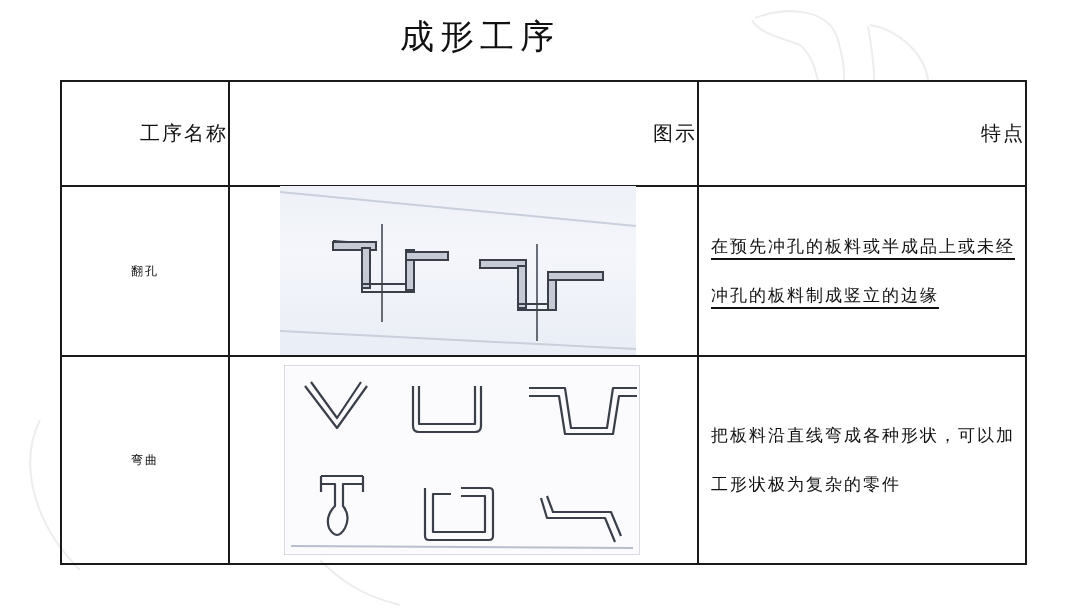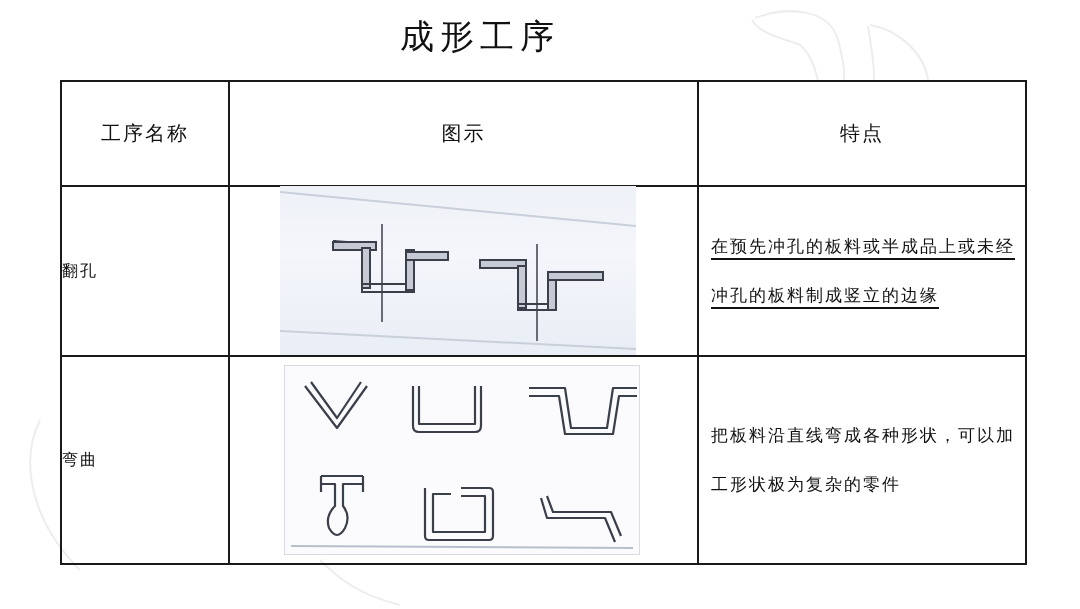--- a/index.html
+++ b/index.html
@@ -46,26 +46,27 @@
     font-weight: normal;
     vertical-align: middle;
   }
   table.proc tr.head { height: 105px; }
   table.proc tr.r1 { height: 170px; }
   table.proc tr.r2 { height: 208px; }
   col.c1 { width: 168px; }
   col.c2 { width: 469px; }
   col.c3 { width: 328px; }
   .hcell {
-    text-align: center;
+    text-align: right;
     font-size: 20px;
     letter-spacing: 2px;
   }
   .name-cell {
-    font-size: 16px;
+    text-align: center;
+    font-size: 12px;
     letter-spacing: 2px;
   }
   .fig-cell {
     position: relative;
   }
   .fig {
     position: absolute;
   }
   .fig1 {
     left: 50px; top: -1px;

